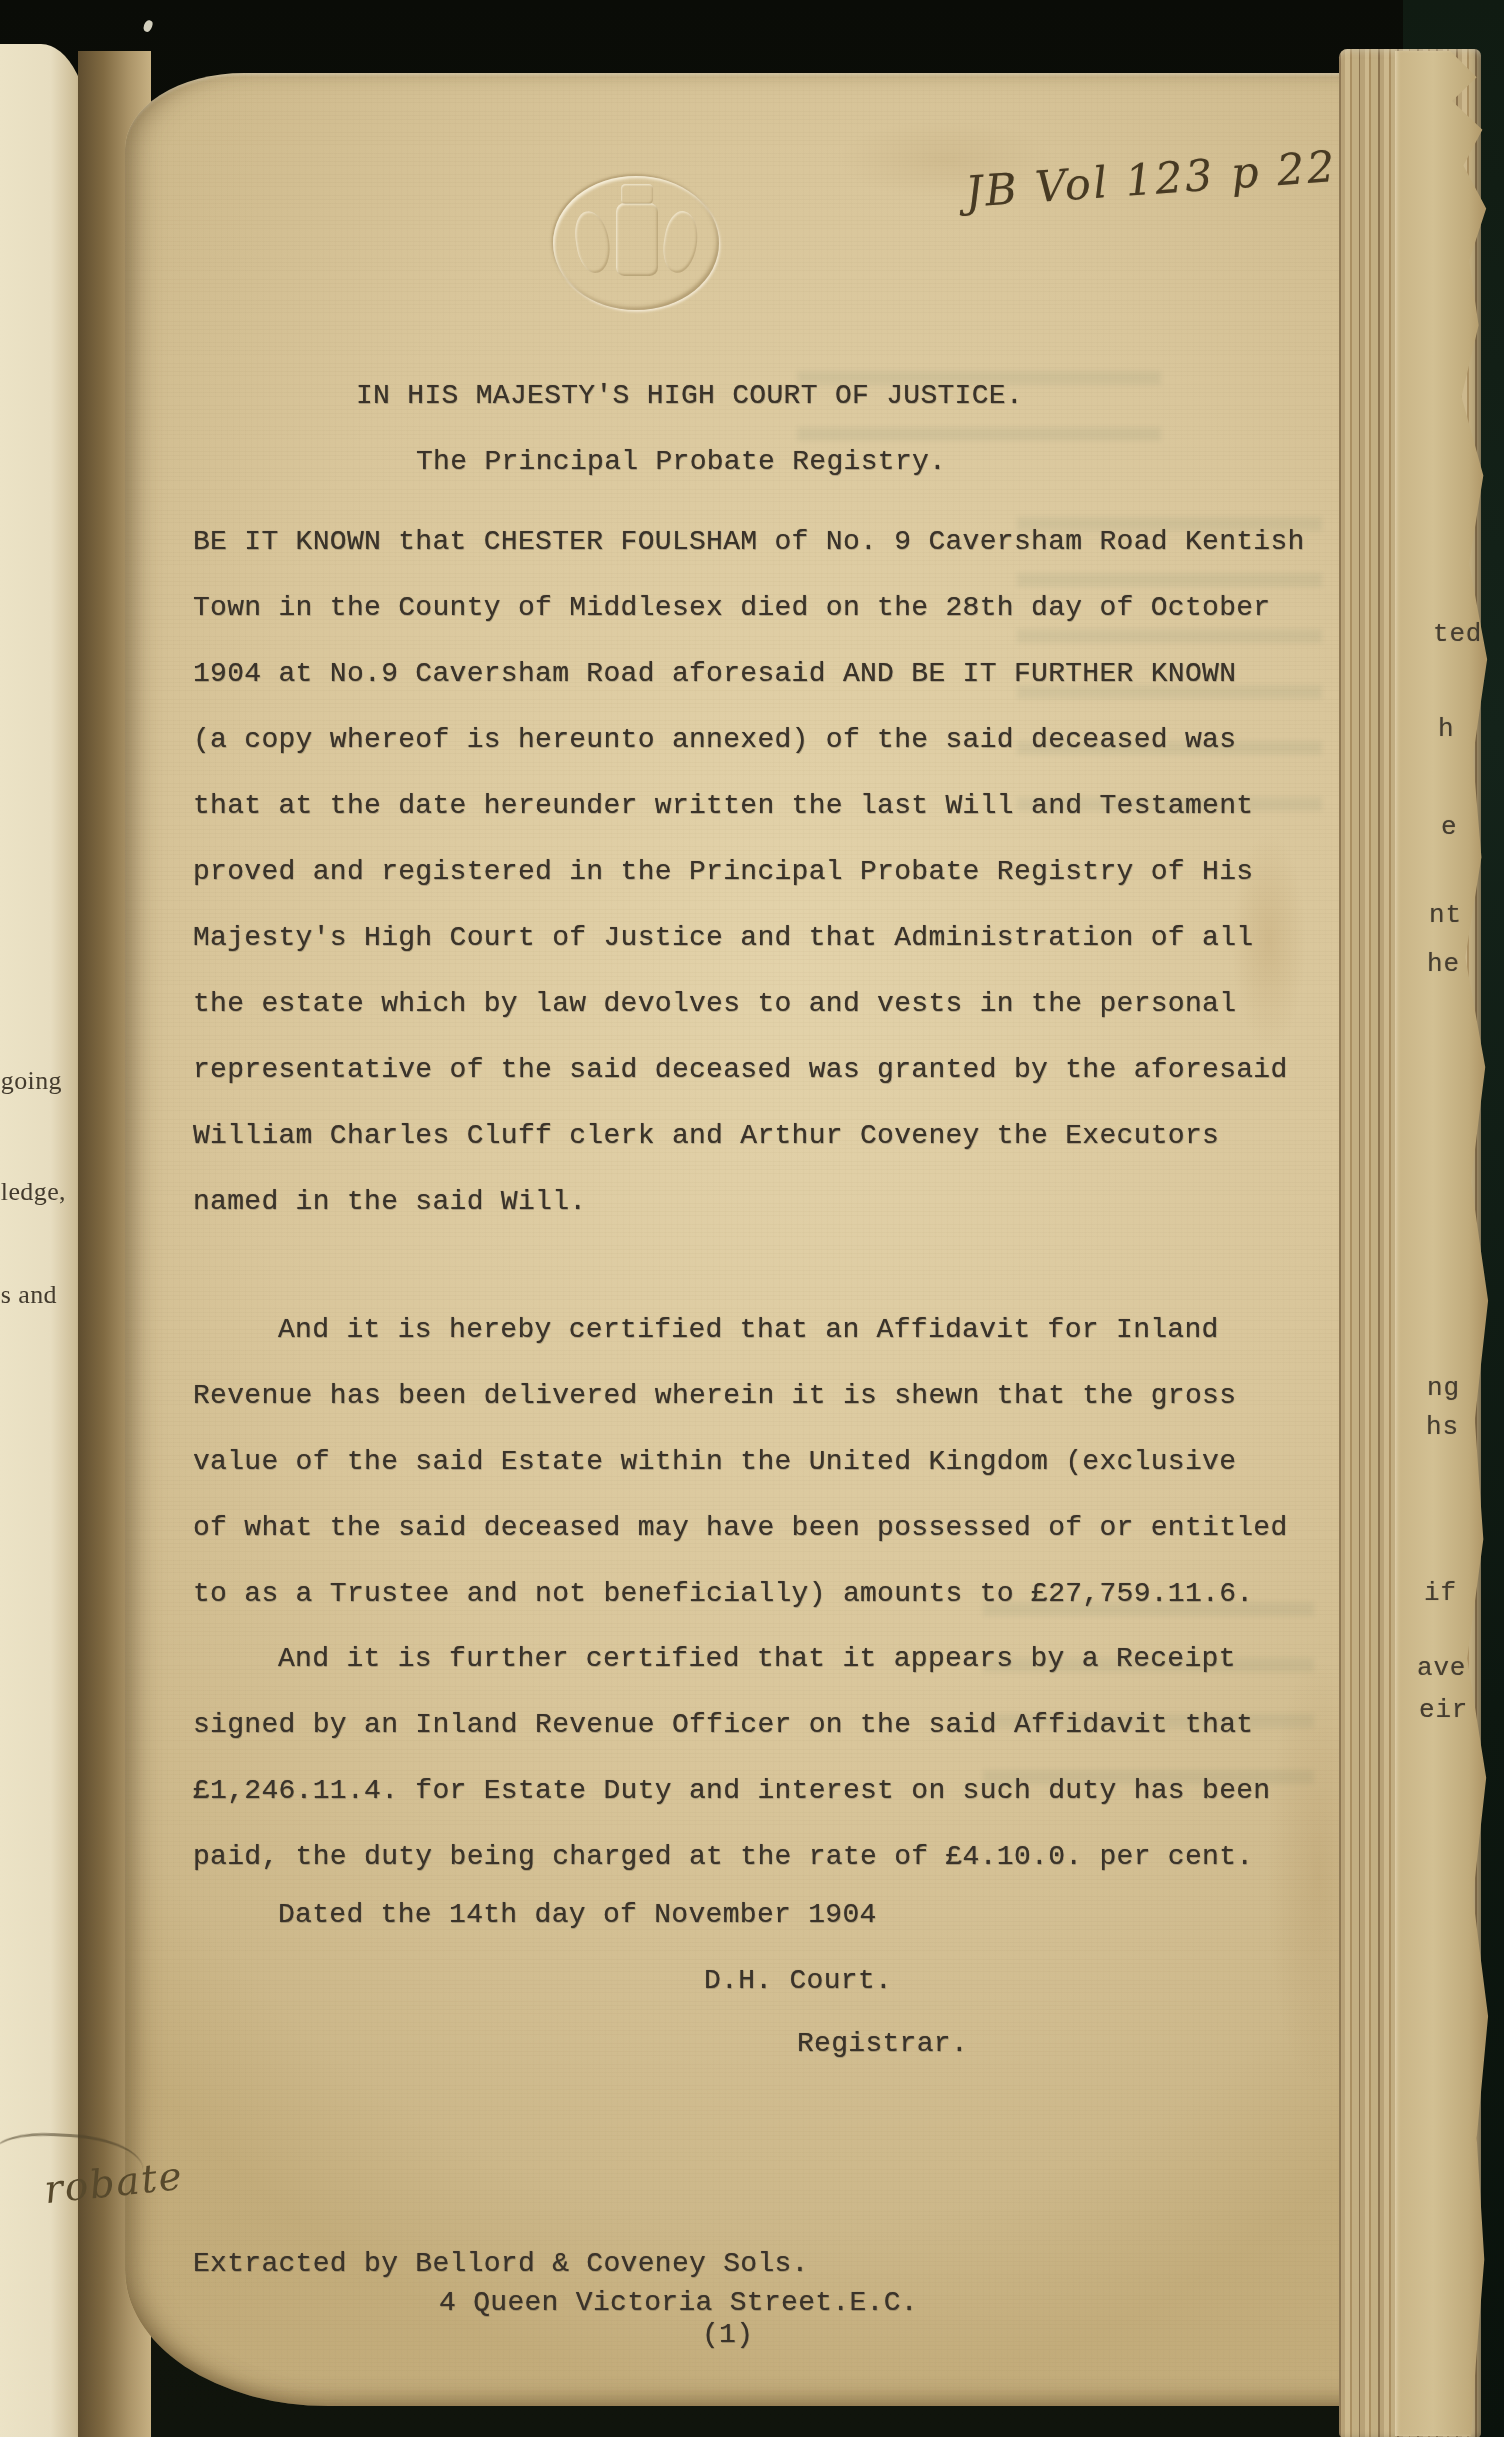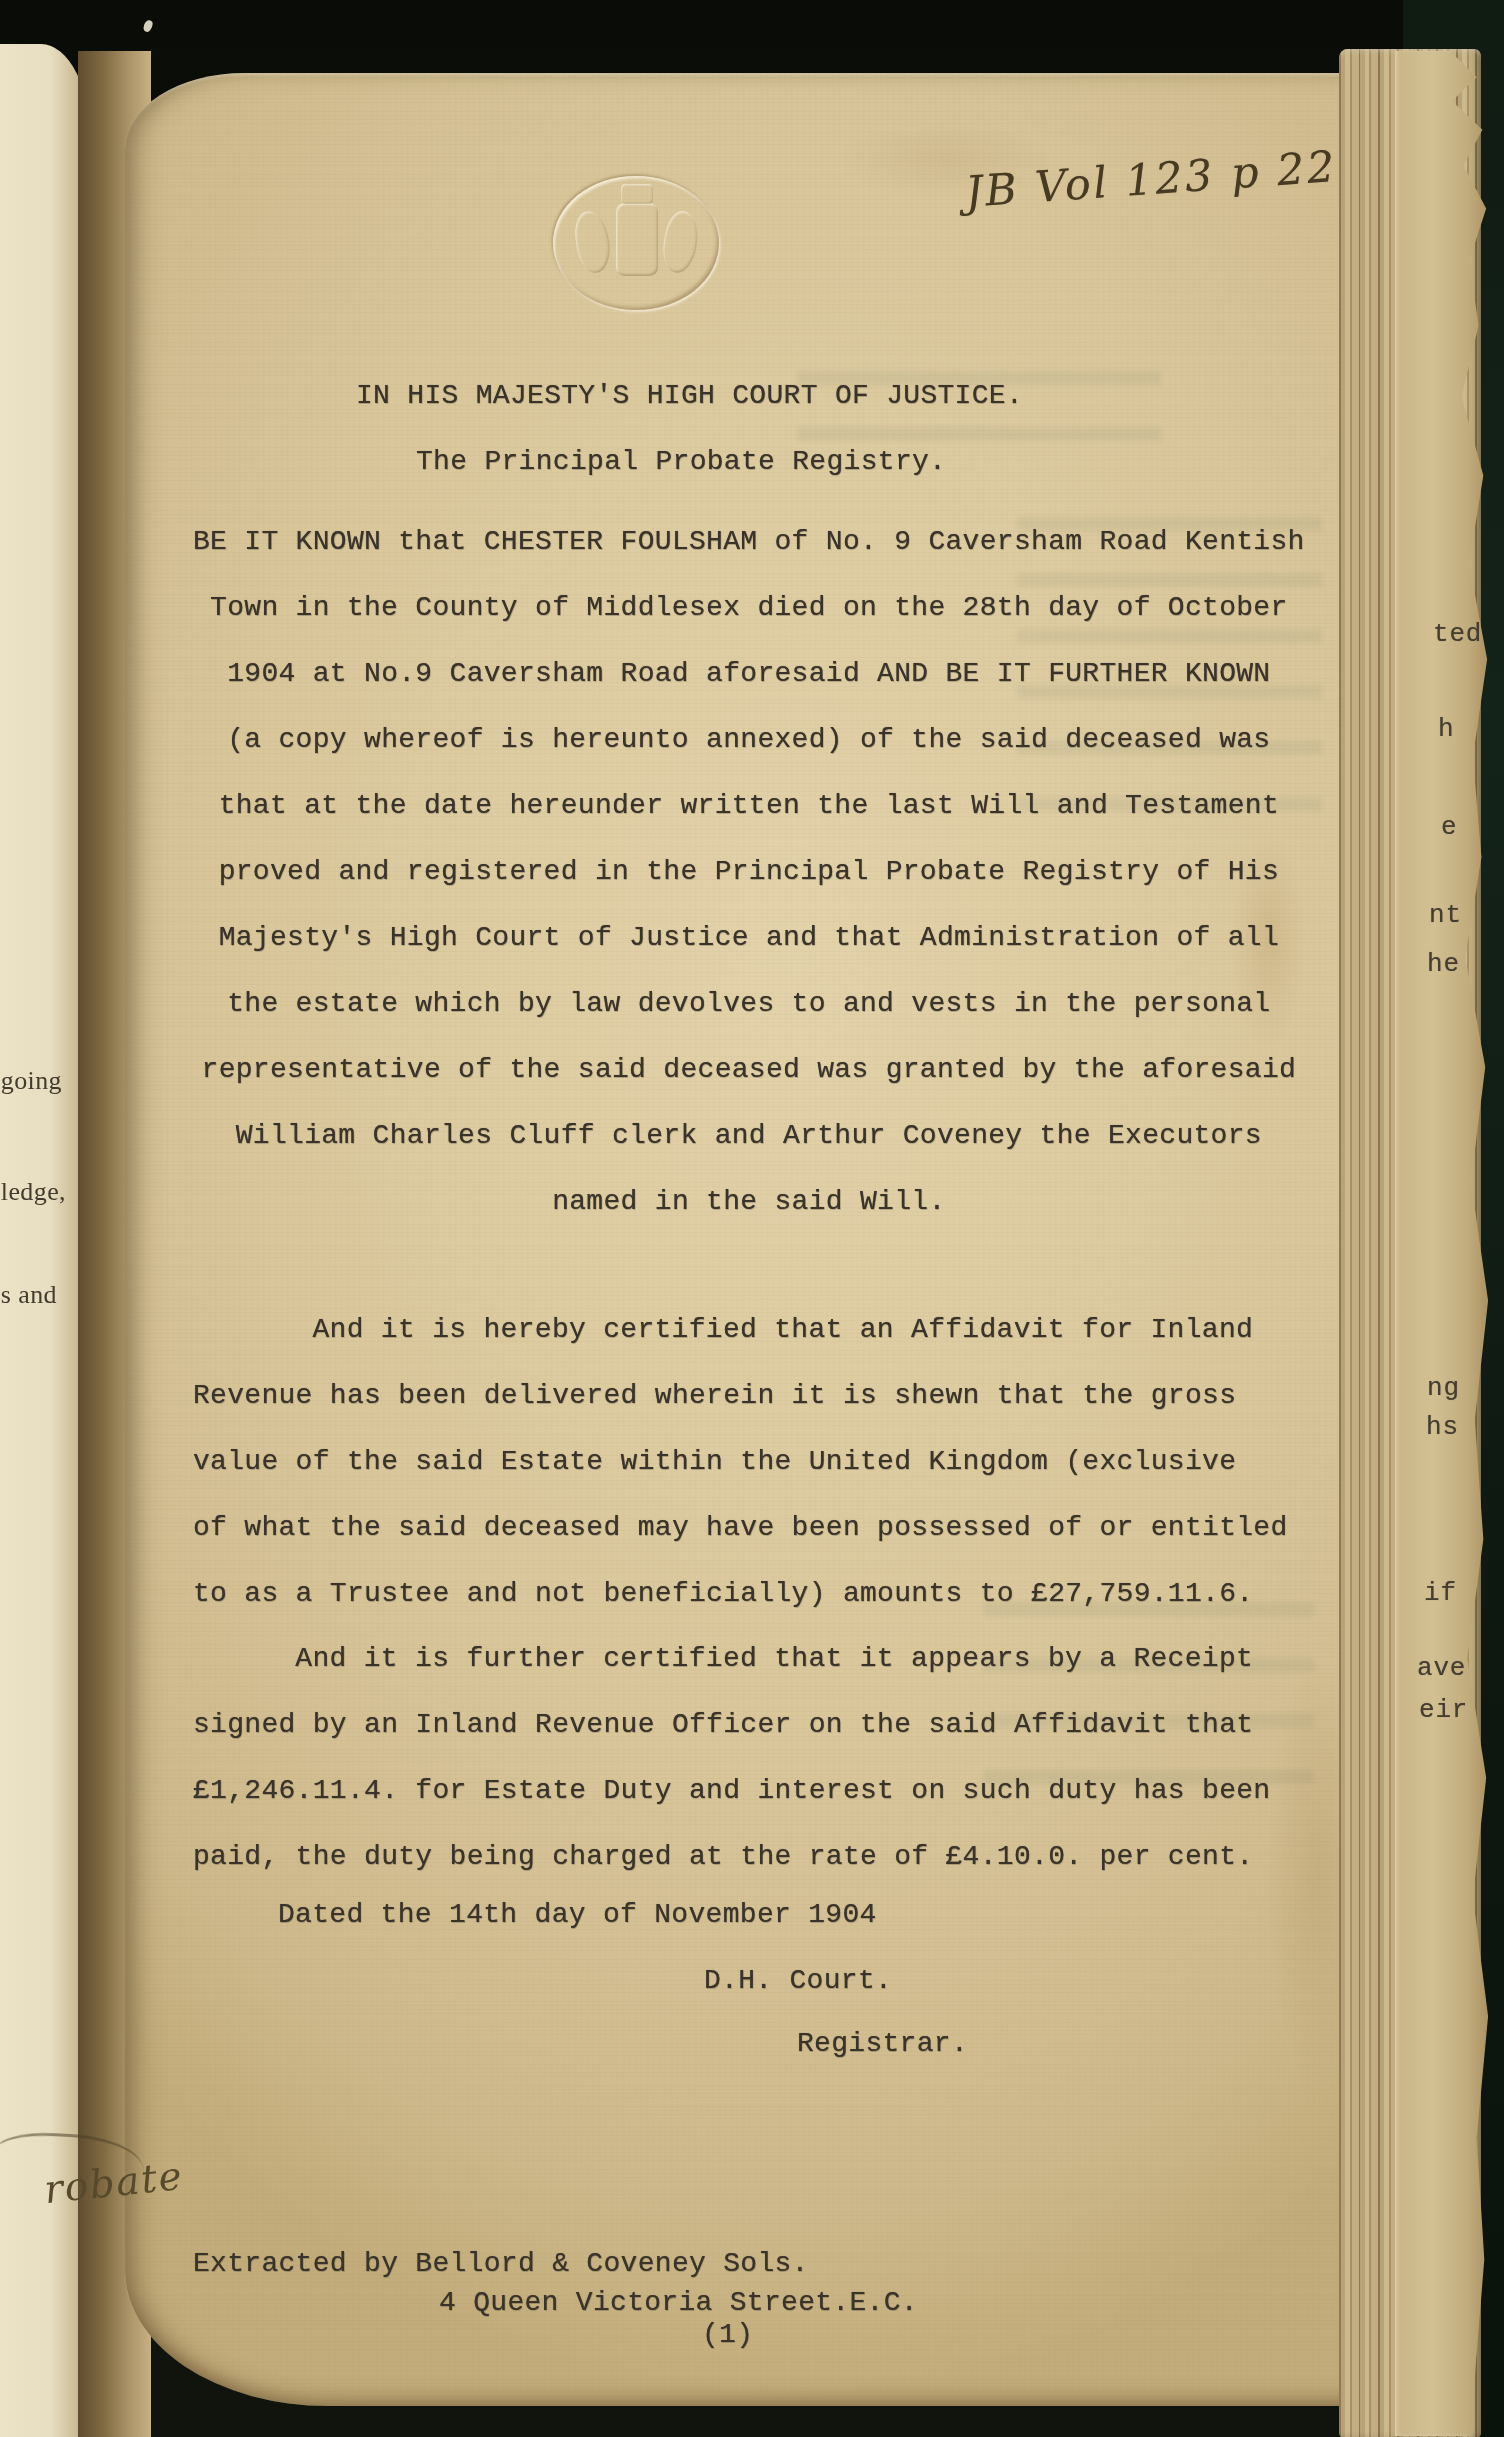--- a/index.html
+++ b/index.html
@@ -43,21 +43,21 @@
   .torn-strip{position:absolute;left:1395px;top:51px;width:95px;height:2385px;
     background:linear-gradient(90deg,#c9b486 0%,#d2c093 40%,#c0ab7c 78%,#a98f60 100%);
     clip-path:polygon(0 0,58% 0,86% 1.1%,60% 2.1%,92% 3.3%,72% 4.8%,96% 6.6%,78% 8.8%,88% 11.5%,70% 14.5%,93% 17.8%,78% 21.5%,97% 25.5%,82% 29.6%,91% 33.8%,74% 38%,95% 42.6%,80% 47.4%,98% 52.4%,84% 57.4%,93% 62.4%,76% 67.4%,96% 72.4%,82% 77.4%,98% 82.4%,86% 87.5%,94% 92.6%,85% 97%,80% 100%,0 100%);
     box-shadow:inset 3.4px 0 5.1px -2.5px rgba(255,248,228,.6);}
   .right-frag{position:absolute;font-size:26px;color:#453d30;letter-spacing:0.8px;text-shadow:0 0 0.8px rgba(60,52,40,.5);}
   
   .typed{color:#3a332a;font-size:28px;letter-spacing:0.3px;
     text-shadow:0 0 0.8px rgba(52,44,34,.6),0.6px 0.6px 0 rgba(52,44,34,.22);}
   .t-line{white-space:pre;height:66px;line-height:66px;}
   .para{position:absolute;}
-  .indent-first .t-line:first-child{text-indent:85px;text-align:center;}
+  .indent-first .t-line:first-child{text-indent:85px;}
   .seal-text{position:absolute;left:980px;top:2077px;font-size:26px;font-weight:bold;color:#352e24;letter-spacing:0.4px;text-shadow:0 0 0.8px rgba(45,38,28,.7);}
   .seal-text .t-line{height:32px;line-height:32px;}
   
   .handwriting{position:absolute;font-family:"DejaVu Serif",serif;font-style:italic;color:#473a23;}
   .hw-ref{left:965px;top:154px;font-size:43px;transform:rotate(-4deg);letter-spacing:2.5px;text-shadow:0 0 0.8px rgba(70,58,35,.4);}
   .hw-margin{left:44px;top:2160px;font-size:39px;transform:rotate(-6deg);letter-spacing:1.7px;color:#57492c;}
   
   .seal{position:absolute;left:553px;top:176px;width:166px;height:134px;border-radius:50%;
     box-shadow:
       inset 1.7px 2.1px 3px rgba(255,250,235,.8),
@@ -101,21 +101,21 @@
   <div class="seal">
     <div class="seal-blob l"></div>
     <div class="seal-blob r"></div>
   </div>
 
   <div class="handwriting hw-ref">JB Vol 123 p 22</div>
 
   <div class="typed" style="position:absolute;left:356px;top:380px;">IN HIS MAJESTY'S HIGH COURT OF JUSTICE.</div>
   <div class="typed" style="position:absolute;left:392px;top:446px;margin-left:24px;">The Principal Probate Registry.</div>
 
-  <div class="para typed" style="left:193px;top:509px;text-align:center;">
+  <div class="para typed" style="left:193px;top:509px;">
     <div class="t-line">BE IT KNOWN that CHESTER FOULSHAM of No. 9 Caversham Road Kentish</div>
     <div class="t-line">Town in the County of Middlesex died on the 28th day of October</div>
     <div class="t-line">1904 at No.9 Caversham Road aforesaid AND BE IT FURTHER KNOWN</div>
     <div class="t-line">(a copy whereof is hereunto annexed) of the said deceased was</div>
     <div class="t-line">that at the date hereunder written the last Will and Testament</div>
     <div class="t-line">proved and registered in the Principal Probate Registry of His</div>
     <div class="t-line">Majesty's High Court of Justice and that Administration of all</div>
     <div class="t-line">the estate which by law devolves to and vests in the personal</div>
     <div class="t-line">representative of the said deceased was granted by the aforesaid</div>
     <div class="t-line">William Charles Cluff clerk and Arthur Coveney the Executors</div>

